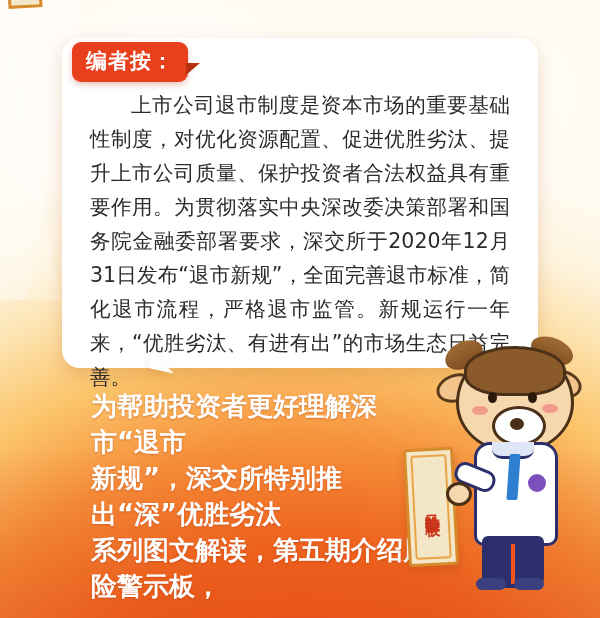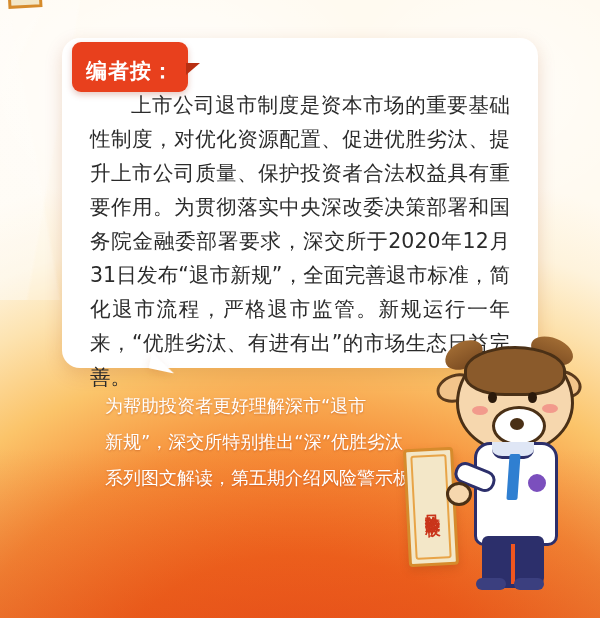--- a/index.html
+++ b/index.html
@@ -47,42 +47,42 @@
   }
   .card-tail{
     position:absolute;left:150px;top:355px;width:0;height:0;
     border-left:26px solid #ffffff;border-top:16px solid transparent;
     border-bottom:0 solid transparent;transform:rotate(12deg);
     filter:drop-shadow(0 3px 4px rgba(160,60,10,.12));
   }
   .tab{
     position:absolute;left:72px;top:42px;
     background:#e8401d;color:#fff;border-radius:9px 9px 9px 9px;
-    padding:15px 14px 7px 14px;
+    padding:5px 14px 7px 14px;
     font-size:21px;font-weight:bold;letter-spacing:1px;
     font-family:"DejaVu Sans","Liberation Sans",sans-serif;
     box-shadow:0 3px 6px rgba(160,40,10,.25);
   }
   .tab-notch{
     position:absolute;left:186px;top:63px;width:0;height:0;
     border-top:12px solid #b82f12;border-right:14px solid transparent;
   }
   .card-body{
     position:absolute;left:90px;top:88px;width:420px;
     font-size:20.5px;line-height:34px;color:#2b2b2b;
     text-align:justify;text-justify:inter-ideograph;
     font-family:"DejaVu Sans","Liberation Sans",sans-serif;
   }
   .card-body p{margin:0;text-indent:2em;}
 
   
   .sub{
-    position:absolute;left:105px;top:388px;width:340px;
-    font-size:18px;line-height:36px;color:#ffffff;
-    font-weight:normal;
+    position:absolute;left:91px;top:388px;width:340px;
+    font-size:26px;line-height:36px;color:#ffffff;
+    font-weight:bold;
     text-shadow:0 1px 2px rgba(150,40,10,.35);
     font-family:"DejaVu Sans","Liberation Sans",sans-serif;
   }
   .sub p{margin:0;}
 
   
   .mascot{position:absolute;left:430px;top:330px;width:170px;height:270px;}
   .m-horn{position:absolute;background:#8a5a2b;border-radius:50%;}
   .m-horn.l{left:14px;top:12px;width:40px;height:26px;transform:rotate(-28deg);
     background:linear-gradient(180deg,#a06b33,#7d4d22);}

